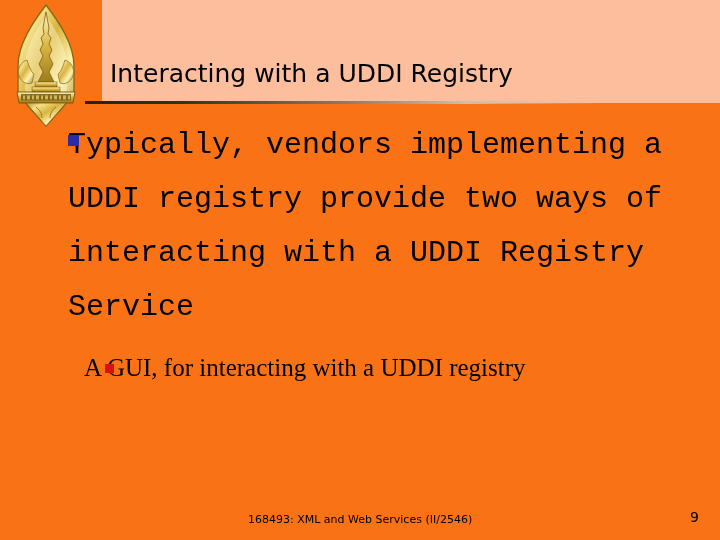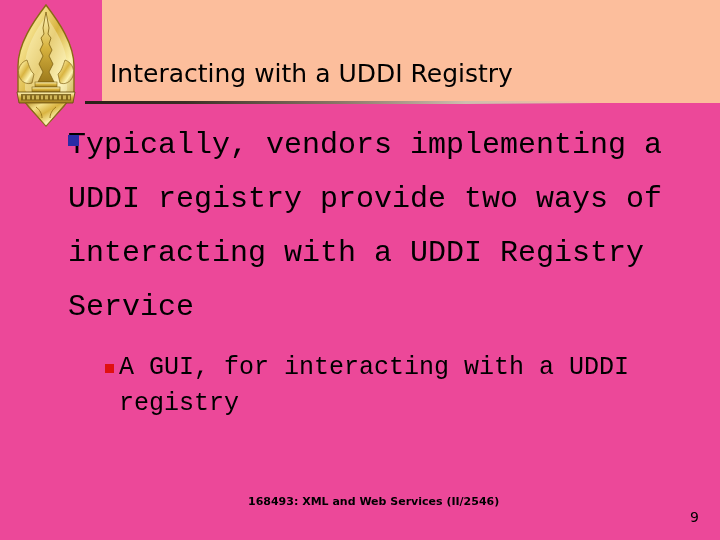--- a/index.html
+++ b/index.html
@@ -11,21 +11,21 @@
     height: 540px;
     background: #ffffff;
     font-family: "DejaVu Sans", sans-serif;
     overflow: hidden;
     position: relative;
   }
   #slide {
     position: relative;
     width: 720px;
     height: 540px;
-    background: #ec4899;
+    background: #f97316;
     overflow: hidden;
   }
 
   
   #title-banner {
     position: absolute;
     left: 102px;
     top: 0;
     width: 618px;
     height: 103px;
@@ -86,48 +86,47 @@
     top: 17px;
     width: 11px;
     height: 11px;
     background: #2b2ba5;
   }
   .lvl2-list {
     margin-top: 16px;
   }
   .lvl2-item {
     position: relative;
-    padding-left: 119px;
+    padding-left: 84px;
     padding-right: 20px;
     font-size: 25px;
     line-height: 36px;
     color: #000000;
-    font-family: Liberation Mono, monospace;
+    font-family: Liberation Serif, serif;
     font-weight: 400;
     margin-bottom: 10px;
   }
   .lvl2-bullet {
     position: absolute;
     left: 105px;
     top: 14px;
     width: 9px;
     height: 9px;
     background: #e01010;
   }
 
   
   #footer-text {
     position: absolute;
     left: 248px;
-    top: 495px;
+    top: 513px;
     font-size: 11px;
     color: #000000;
     font-family: "DejaVu Sans", sans-serif;
     white-space: nowrap;
-    font-weight: bold;
   }
   #page-number {
     position: absolute;
     left: 690px;
     top: 509px;
     font-size: 14px;
     color: #000000;
     font-family: "DejaVu Sans", sans-serif;
   }
 </style>

